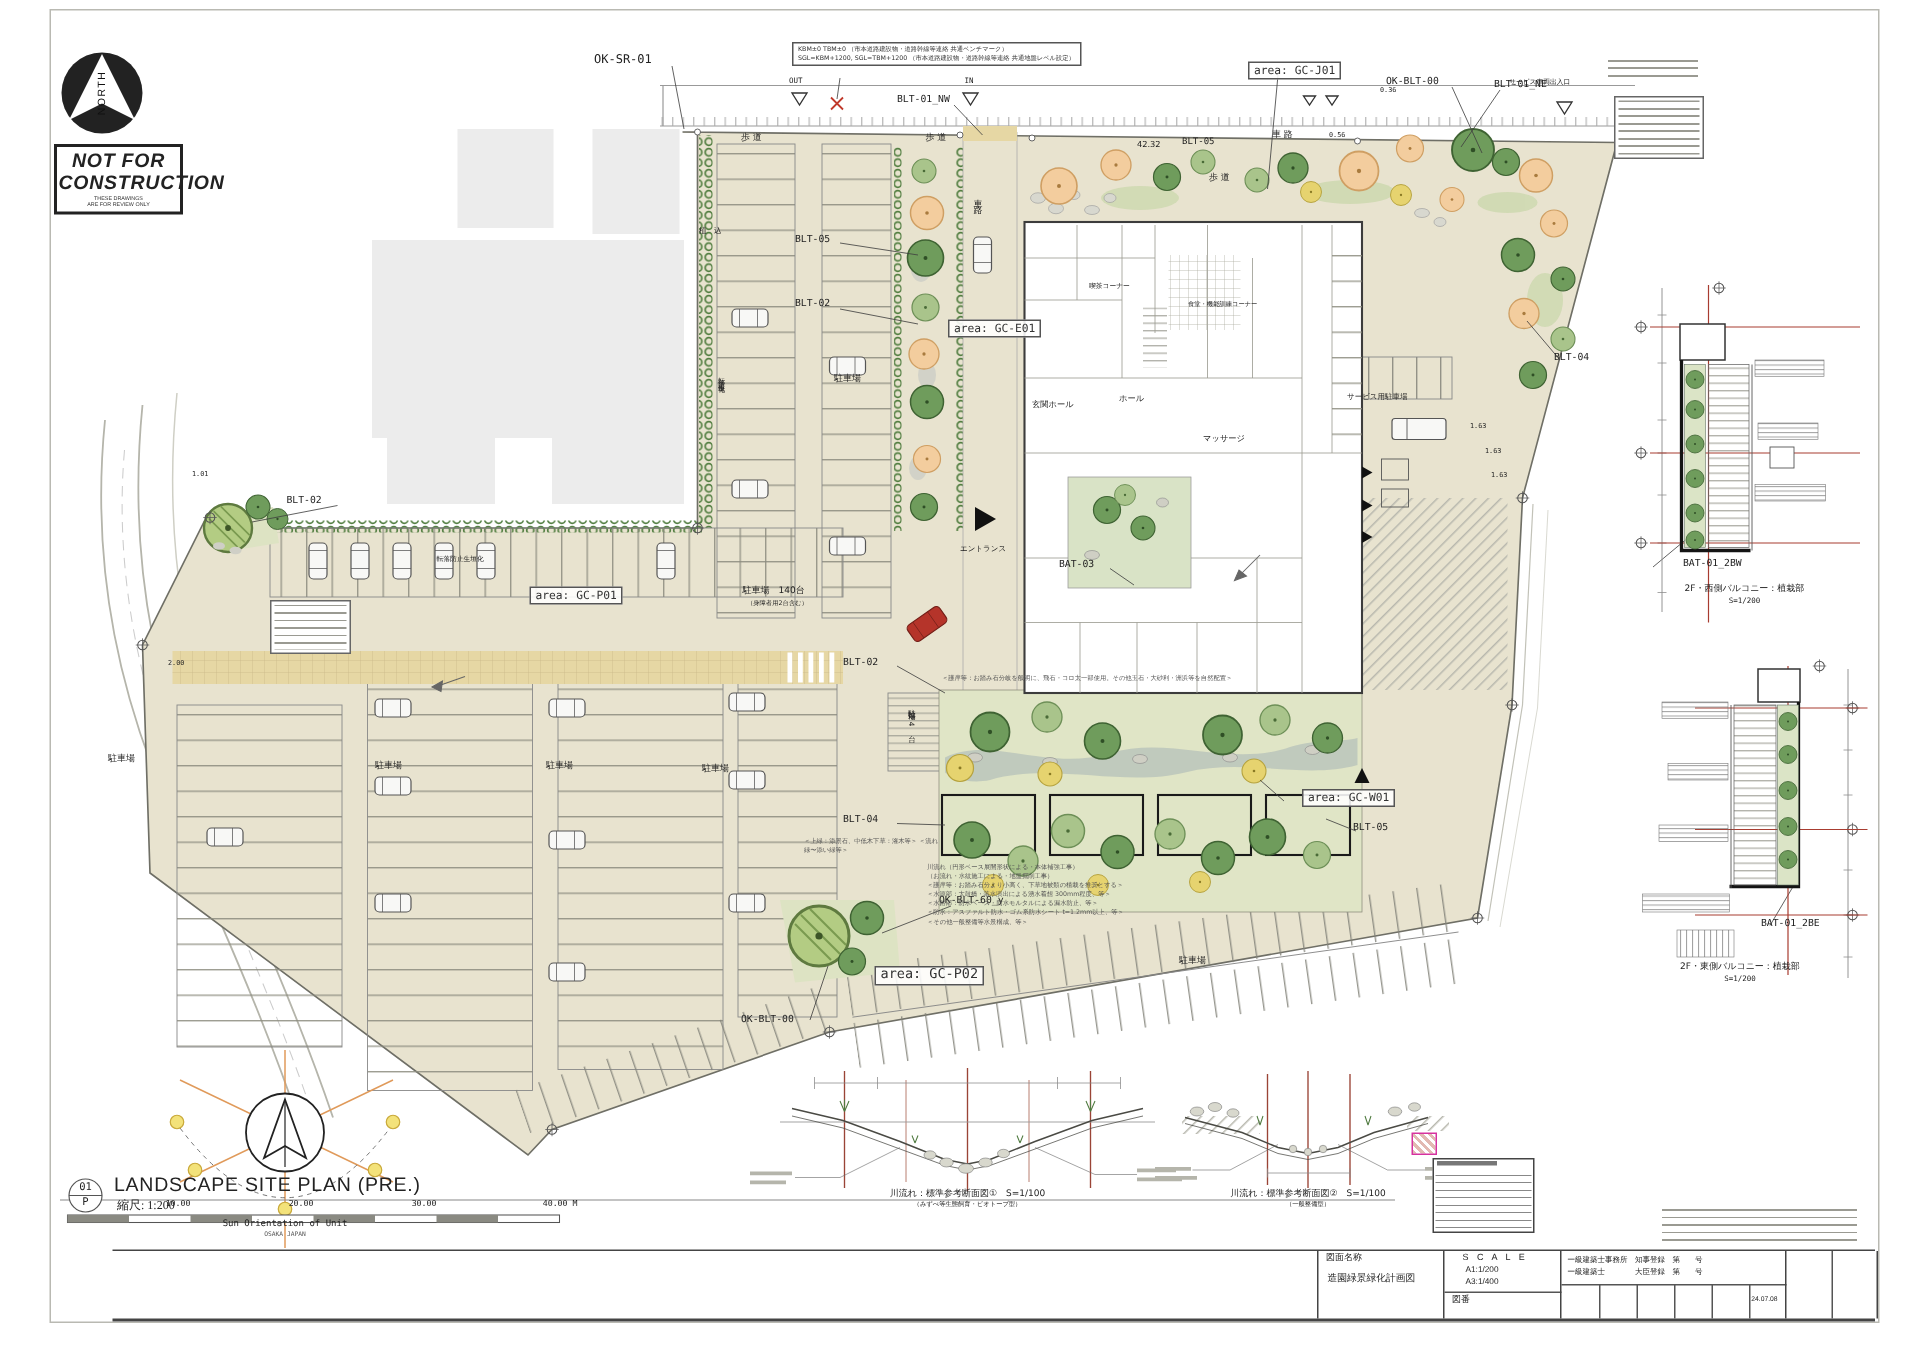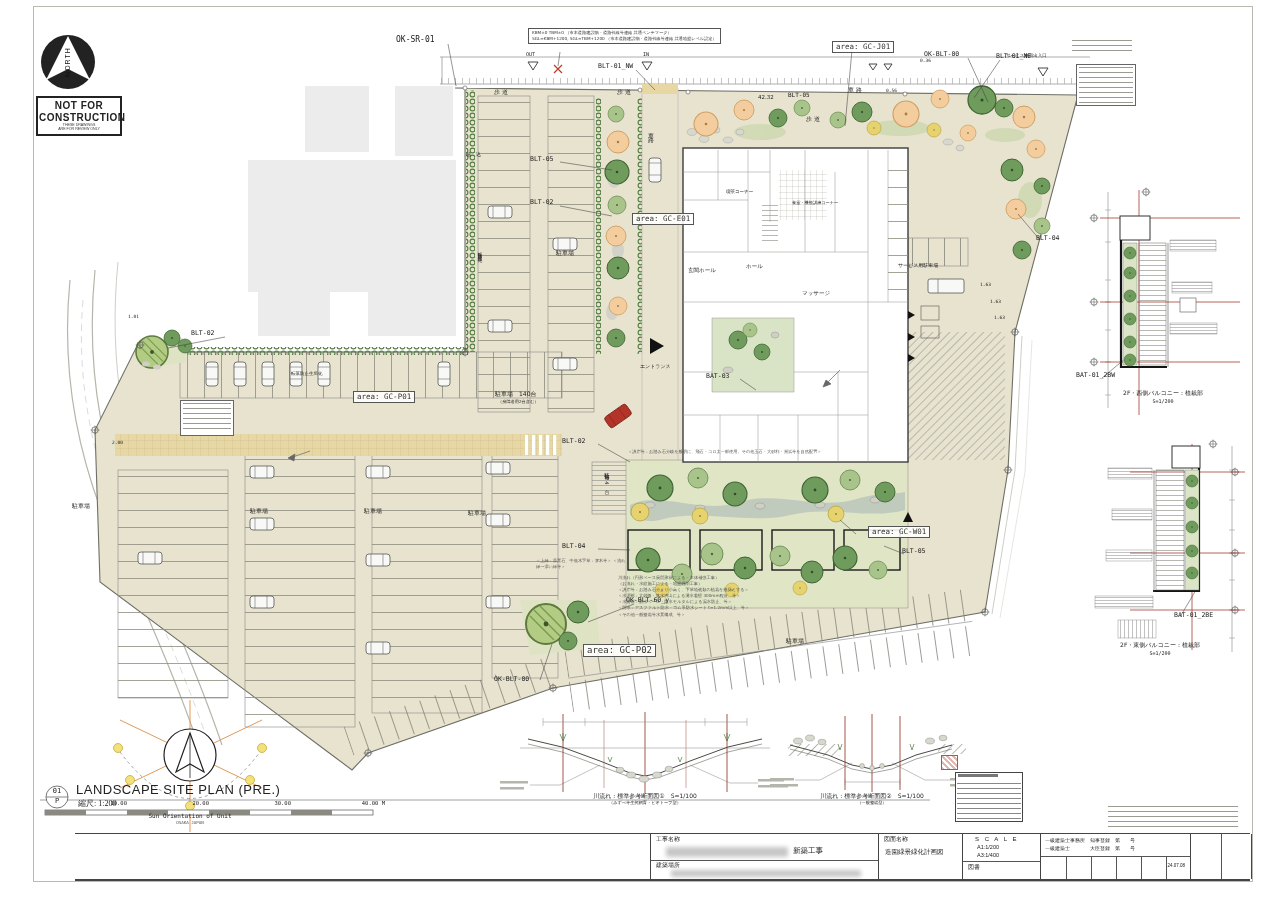--- a/index.html
+++ b/index.html
@@ -18,21 +18,21 @@
             font:7.5px "DejaVu Sans Mono",monospace;color:#333;padding:1px 3px;white-space:nowrap;line-height:1;margin-left:12px;}
   .note-box{position:absolute;border:1px solid #555;background:rgba(255,255,255,.92);
             font:4.2px "DejaVu Sans",sans-serif;color:#333;padding:1px 3px;white-space:nowrap;line-height:1.4;}
   .bars{position:absolute;background:repeating-linear-gradient(to bottom,#9a9a92 0 1.2px,transparent 1.2px 5px);}
   .bars-box{position:absolute;border:1px solid #666;background:#fff;}
   .bars-box .in{position:absolute;left:2px;right:2px;top:2px;bottom:2px;
             background:repeating-linear-gradient(to bottom,#9a9a92 0 1.1px,transparent 1.1px 5px);}
   .blur-bar{position:absolute;background:#8f8f8f;opacity:.5;filter:blur(2px);border-radius:1px;}
   .nfc{position:absolute;left:36px;top:96px;width:80px;border:2px solid #222;text-align:center;
        padding:2px 1px;background:#fff;}
-  .nfc .b{font-size:10px;font-weight:bold;letter-spacing:.5px;line-height:1.15;}
+  .nfc .b{font-size:13px;font-weight:bold;letter-spacing:.5px;line-height:1.15;font-style:italic;}
   .nfc .t{font-size:3.6px;color:#333;line-height:1.2;}
   .tb{position:absolute;left:75px;top:833px;width:1175px;height:45px;border-top:1px solid #444;border-bottom:2px solid #444;background:#fff;}
   .tb .cell{position:absolute;top:0;height:45px;border-left:1px solid #444;}
   .tb .hline{position:absolute;height:0;border-top:1px solid #555;}
   .tb .vline{position:absolute;width:0;border-left:1px solid #555;}
   .tb .txt{position:absolute;white-space:nowrap;line-height:1;}
   .legend-tbl{position:absolute;left:955px;top:772px;width:66px;height:48px;border:1px solid #444;background:#fff;}
   .legend-tbl .in{position:absolute;left:1px;right:1px;top:6px;bottom:1px;
      background:repeating-linear-gradient(to bottom,transparent 0 4.2px,#888 4.2px 5px);}
   .legend-tbl .hd{position:absolute;left:2px;top:1px;width:40px;height:2.5px;background:#777;}
@@ -631,21 +631,21 @@
 </div>
 
 <div class="bars-box" style="left:180px;top:400px;width:52px;height:34px;">
       <div class="in"></div>
     </div>
 <div class="bars" style="left:1072px;top:40px;width:60px;height:14px;"></div>
 <div class="bars-box" style="left:1076px;top:64px;width:58px;height:40px;">
       <div class="in"></div>
     </div>
 
-<div class="lbl" style="left:1076px;top:372px;">BAT-01_2BW</div>
+<div class="lbl" style="left:1122px;top:372px;">BAT-01_2BW</div>
 <div class="lbl s6 jp ctr" style="left:1163px;top:390px;">2F・西側バルコニー：植栽部</div>
 <div class="lbl s5 ctr" style="left:1163px;top:399px;">S=1/200</div>
 <div class="lbl" style="left:1174px;top:612px;">BAT-01_2BE</div>
 <div class="lbl s6 jp ctr" style="left:1160px;top:642px;">2F・東側バルコニー：植栽部</div>
 <div class="lbl s5 ctr" style="left:1160px;top:651px;">S=1/200</div>
 
 <div class="lbl s6 jp ctr" style="left:645px;top:793px;">川流れ：標準参考断面図①　S=1/100</div>
 <div class="lbl s42 jp ctr" style="left:645px;top:801px;">（みずべ等生態飼育・ビオトープ型）</div>
 <div class="lbl s6 jp ctr" style="left:872px;top:793px;">川流れ：標準参考断面図②　S=1/100</div>
 <div class="lbl s42 jp ctr" style="left:872px;top:801px;">（一般整備型）</div>
@@ -663,28 +663,20 @@
 <div class="lbl s55" style="left:385px;top:801px;transform:translateX(-100%);">40.00 M</div>
 
 <div class="pink-mark"></div>
 <div class="legend-tbl">
       <div class="hd"></div>
       <div class="in"></div>
     </div>
 <div class="bars" style="left:1108px;top:806px;width:130px;height:22px;"></div>
 
 <div class="tb">
-  <div class="cell" style="left:575px;width:228px;">
-    <div class="txt jp" style="left:5px;top:2px;font-size:6px;">工事名称</div>
-    <div class="blur-bar" style="left:15px;top:13px;width:122px;height:10px;"></div>
-    <div class="txt jp" style="left:142px;top:13px;font-size:7.5px;">新築工事</div>
-    <div class="hline" style="left:0;top:26px;width:228px;"></div>
-    <div class="txt jp" style="left:5px;top:28px;font-size:6px;">建築場所</div>
-    <div class="blur-bar" style="left:20px;top:36px;width:190px;height:7px;"></div>
-  </div>
   <div class="cell" style="left:803px;width:84px;">
     <div class="txt jp" style="left:5px;top:2px;font-size:6px;">図面名称</div>
     <div class="txt jp" style="left:6px;top:15px;font-size:6.5px;">造園緑景緑化計画図</div>
   </div>
   <div class="cell" style="left:887px;width:78px;">
     <div class="txt" style="left:12px;top:2px;font-size:6px;letter-spacing:2px;">S C A L E</div>
     <div class="txt" style="left:14px;top:11px;font-size:5.5px;">A1:1/200</div>
     <div class="txt" style="left:14px;top:19px;font-size:5.5px;">A3:1/400</div>
     <div class="hline" style="left:0;top:27px;width:78px;"></div>
     <div class="txt jp" style="left:5px;top:30px;font-size:6px;">図番</div>

